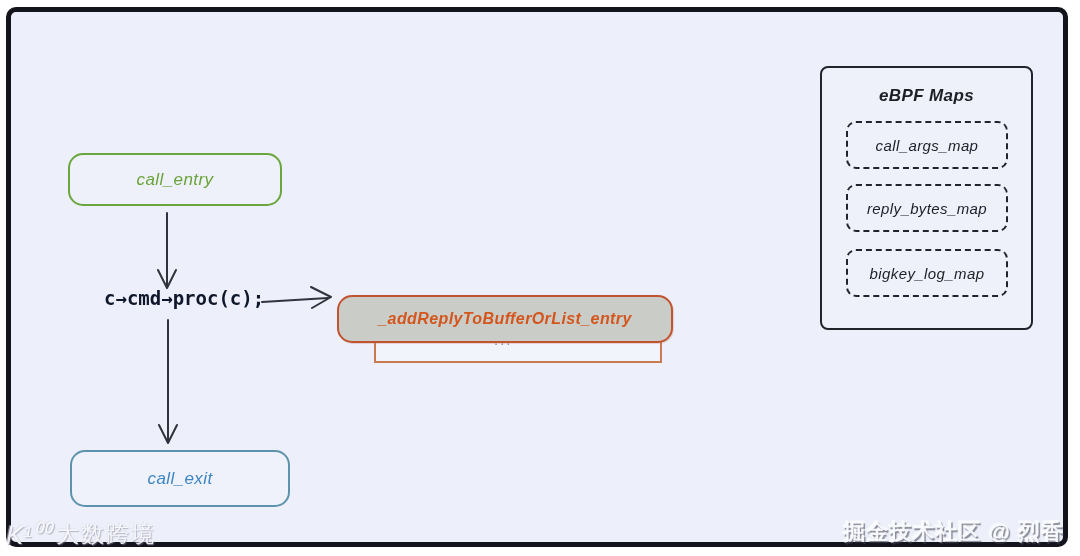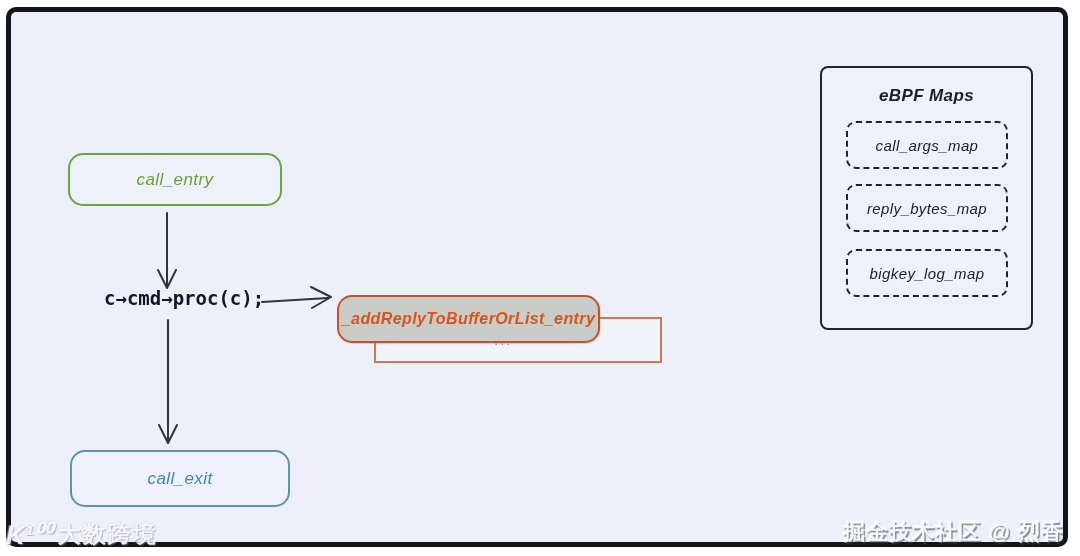--- a/index.html
+++ b/index.html
@@ -46,21 +46,21 @@
     position: absolute; left: 374px; top: 317px;
     width: 288px; height: 46px;
     border: 2px solid #c97a52;
     background: #f2f4fb;
   }
   .add-reply-ellipsis {
     position: absolute; left: 494px; top: 331px;
     color: #8d8d94; font-size: 15px; letter-spacing: 2px;
   }
   .add-reply {
-    left: 337px; top: 295px; width: 263px; height: 48px;
+    left: 337px; top: 295px; width: 336px; height: 48px;
     border: 2px solid #c25330;
     background: #c9ccc7;
     color: #d4561d; font-size: 16px; font-weight: 600;
     box-shadow: 1px 1px 0 rgba(180,120,90,0.25);
   }
 
   .call-exit {
     left: 70px; top: 450px; width: 220px; height: 57px;
     border: 2px solid #5e93ac;
     color: #3d85c3; font-size: 17px;
@@ -94,21 +94,21 @@
   svg.arrows path, svg.arrows line, svg.arrows polyline {
     stroke: #32323c; stroke-width: 2; fill: none;
     stroke-linecap: round; stroke-linejoin: round;
   }
 
   .wm-left {
     position: absolute; left: 6px; top: 516px;
     display: flex; align-items: center; gap: 6px;
     color: rgba(250,250,253,0.92);
     text-shadow: 1px 1px 1px rgba(130,130,150,0.55), -1px -1px 1px rgba(220,220,235,0.6);
-    font-weight: 700;
+    font-weight: 400;
   }
   .wm-left .logo { font-size: 26px; font-style: italic; }
   .wm-left .brand { font-size: 23px; letter-spacing: 2px; }
 
   .wm-right {
     position: absolute; right: 16px; top: 517px;
     color: rgba(250,251,255,0.95);
     font-size: 22px; font-weight: 700; letter-spacing: 1px;
     text-shadow: 1.5px 1.5px 1px rgba(70,70,85,0.6), -1px -1px 1px rgba(255,255,255,0.7);
   }

